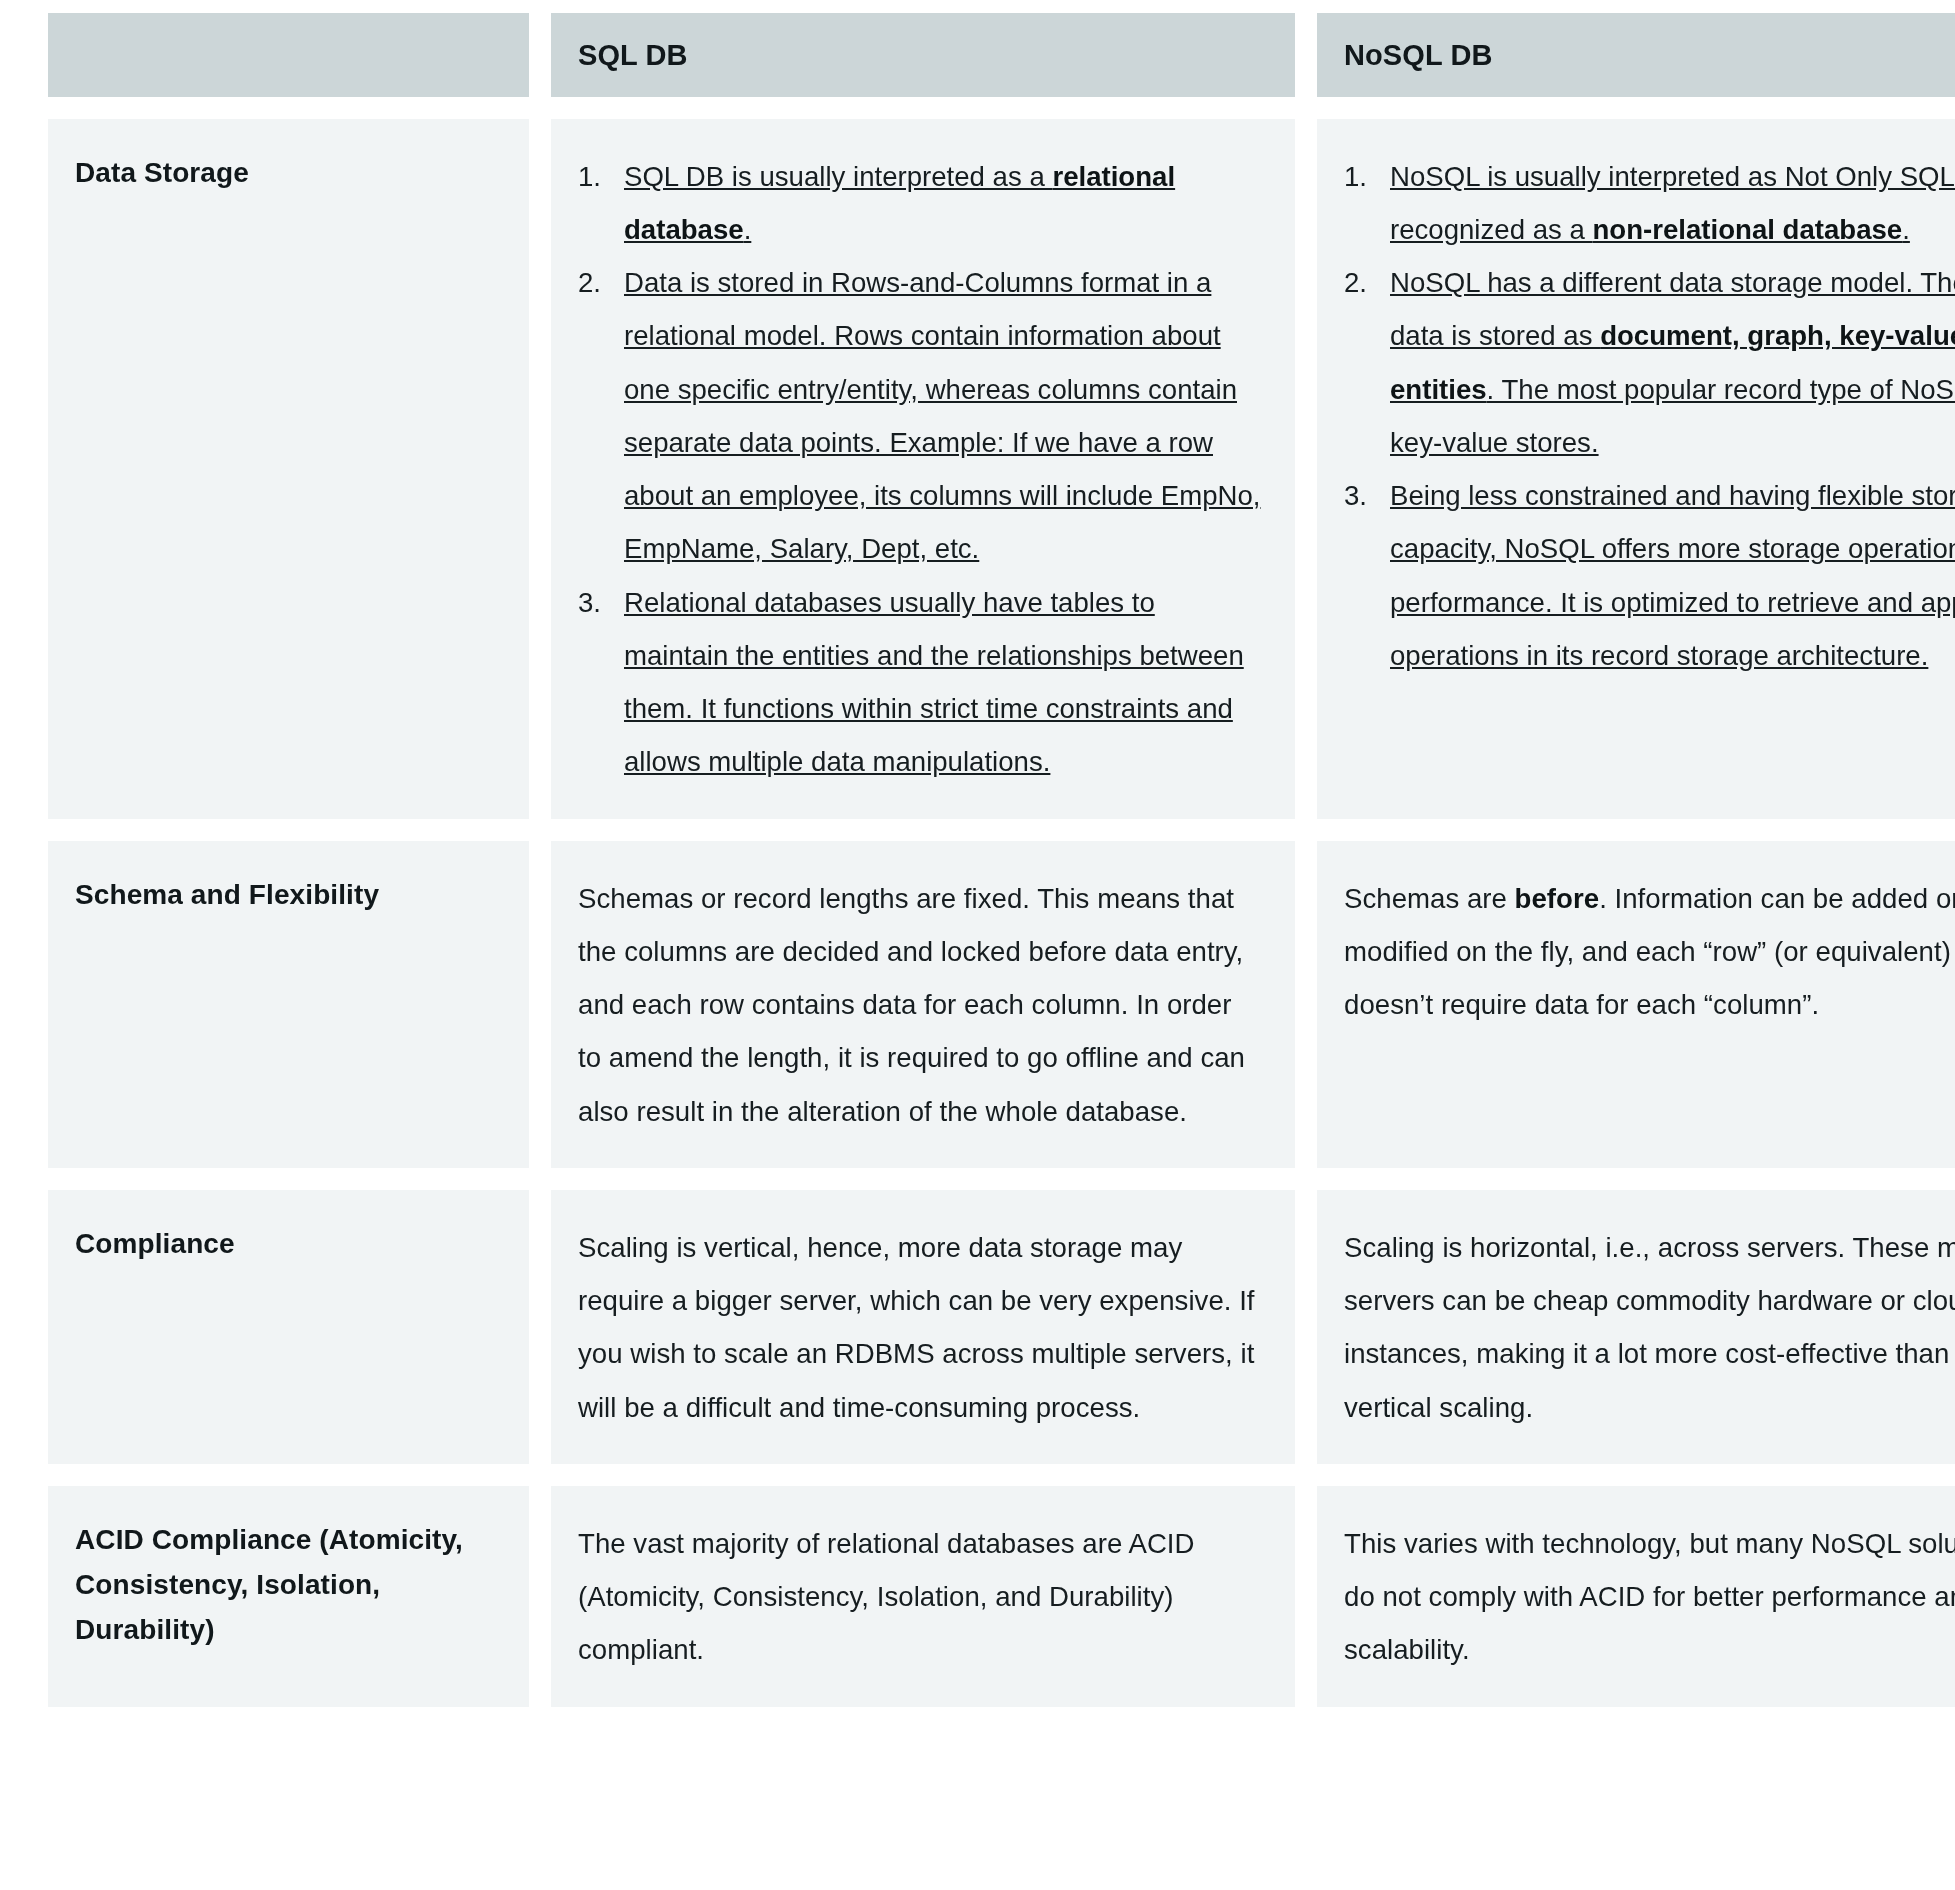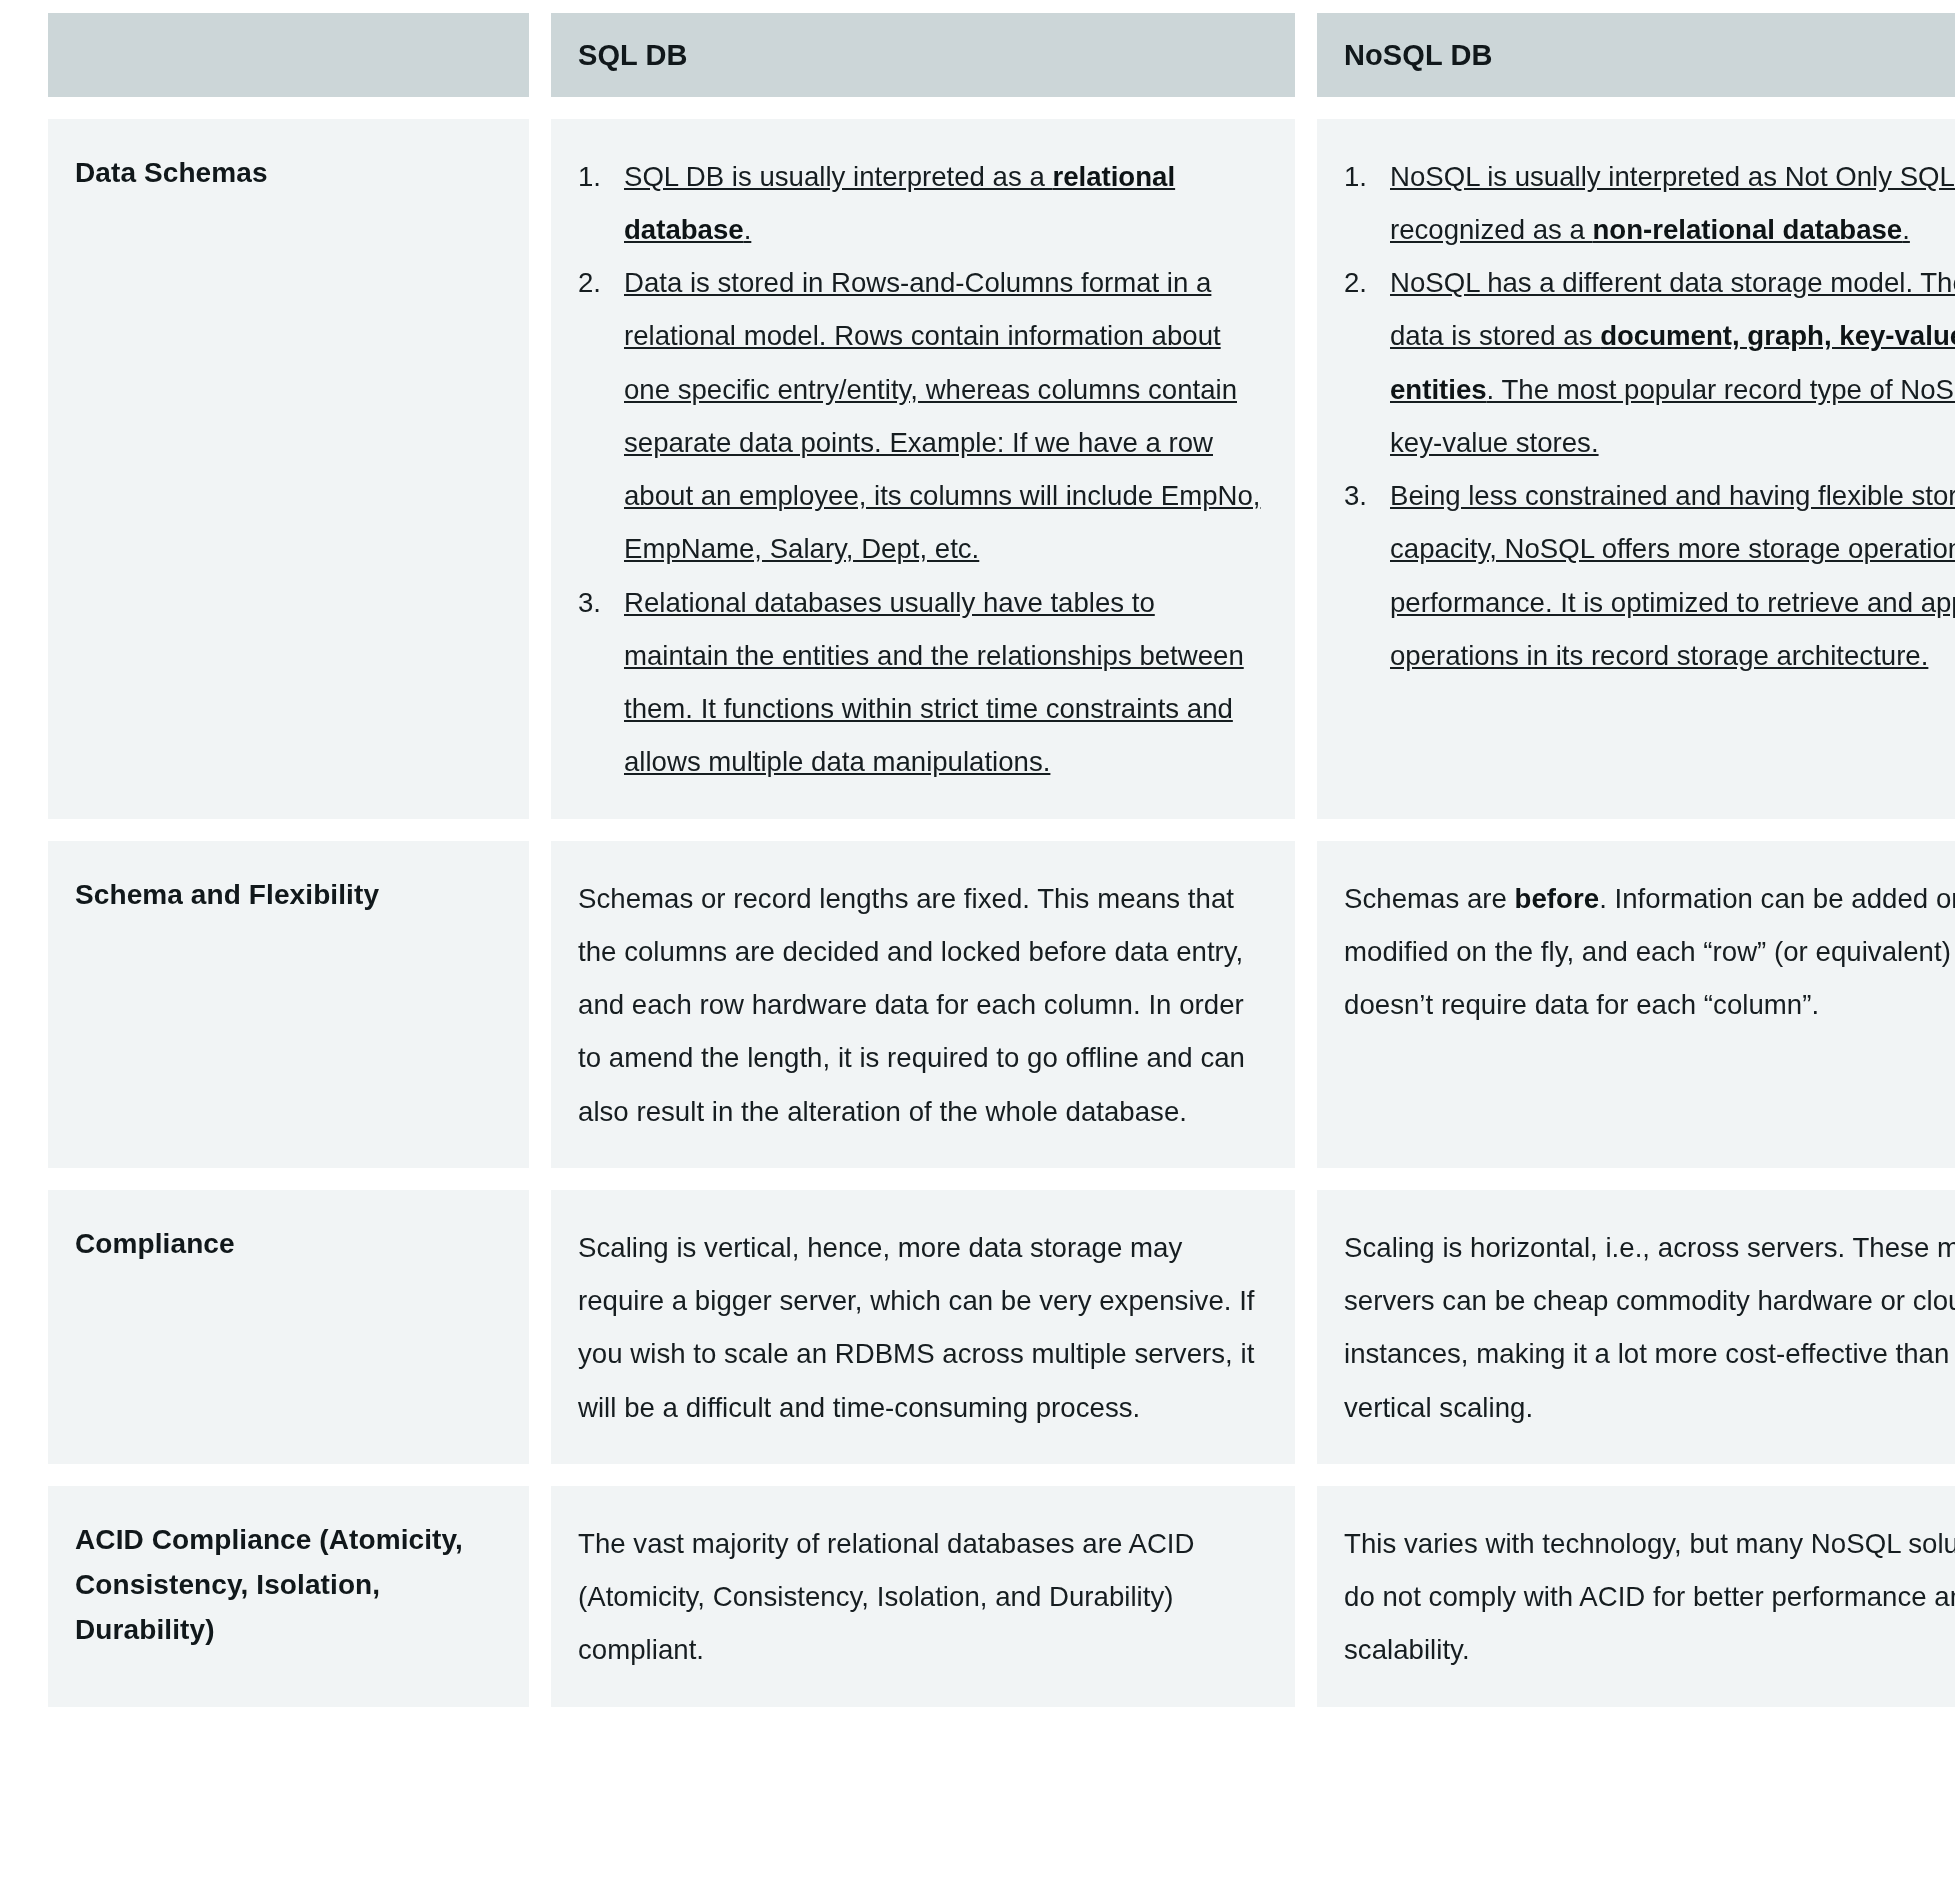--- a/index.html
+++ b/index.html
@@ -135,21 +135,21 @@
           <span class="hdr-text">SQL DB</span>
         </th>
         <th class="hdr-cell">
           <span class="hdr-text">NoSQL DB</span>
         </th>
       </tr>
     </thead>
     <tbody id="table-body">
         <tr>
           <td class="body-cell label-cell">
-            <div class="row-label">Data Schemas</div>
+            <div class="row-label">Data Storage</div>
           </td>
           <td class="body-cell">
             <ol class="num-list">
               <li>SQL DB is usually interpreted as a <b>relational database</b>.</li>
               <li>Data is stored in Rows-and-Columns format in a relational model. Rows contain information about one specific entry/entity, whereas columns contain separate data points. Example: If we have a row about an employee, its columns will include EmpNo, EmpName, Salary, Dept, etc.</li>
               <li>Relational databases usually have tables to maintain the entities and the relationships between them. It functions within strict time constraints and allows multiple data manipulations.</li>
             </ol>
           </td>
           <td class="body-cell">
             <ol class="num-list">
@@ -157,21 +157,21 @@
               <li>NoSQL has a different data storage model. The main data is stored as <b>document, graph, key-value,</b> and <b>entities</b>. The most popular record type of NoSQL is key-value stores.</li>
               <li>Being less constrained and having flexible storage capacity, NoSQL offers more storage operational performance. It is optimized to retrieve and append operations in its record storage architecture.</li>
             </ol>
           </td>
         </tr>
         <tr>
           <td class="body-cell label-cell">
             <div class="row-label">Schema and Flexibility</div>
           </td>
           <td class="body-cell">
-            <p class="cell-para">Schemas or record lengths are fixed. This means that the columns are decided and locked before data entry, and each row hardware data for each column. In order to amend the length, it is required to go offline and can also result in the alteration of the whole database.</p>
+            <p class="cell-para">Schemas or record lengths are fixed. This means that the columns are decided and locked before data entry, and each row contains data for each column. In order to amend the length, it is required to go offline and can also result in the alteration of the whole database.</p>
           </td>
           <td class="body-cell">
             <p class="cell-para">Schemas are <b>before</b>. Information can be added or modified on the fly, and each “row” (or equivalent) doesn’t require data for each “column”.</p>
           </td>
         </tr>
         <tr>
           <td class="body-cell label-cell">
             <div class="row-label">Compliance</div>
           </td>
           <td class="body-cell">

